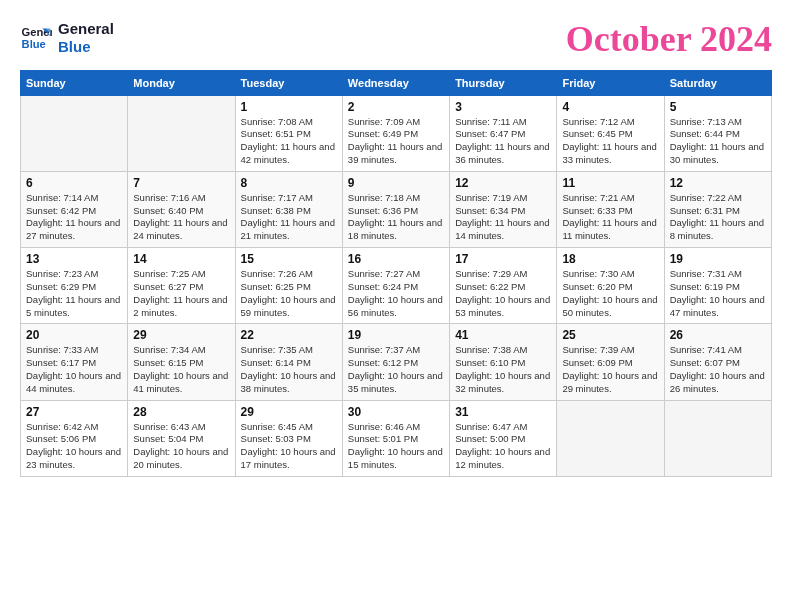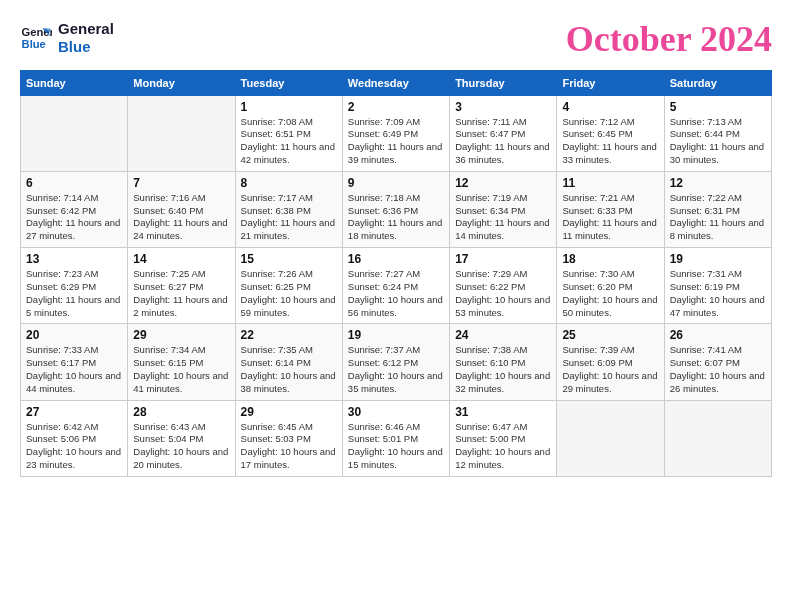--- a/index.html
+++ b/index.html
@@ -212,21 +212,21 @@
         </td>
         <td>
           <span class="day-num">22</span>
           <div class="day-info">Sunrise: 7:35 AM<br>Sunset: 6:14 PM<br>Daylight: 10 hours and 38 minutes.</div>
         </td>
         <td>
           <span class="day-num">19</span>
           <div class="day-info">Sunrise: 7:37 AM<br>Sunset: 6:12 PM<br>Daylight: 10 hours and 35 minutes.</div>
         </td>
         <td>
-          <span class="day-num">24</span>
+          <span class="day-num">41</span>
           <div class="day-info">Sunrise: 7:38 AM<br>Sunset: 6:10 PM<br>Daylight: 10 hours and 32 minutes.</div>
         </td>
         <td>
           <span class="day-num">25</span>
           <div class="day-info">Sunrise: 7:39 AM<br>Sunset: 6:09 PM<br>Daylight: 10 hours and 29 minutes.</div>
         </td>
         <td>
           <span class="day-num">26</span>
           <div class="day-info">Sunrise: 7:41 AM<br>Sunset: 6:07 PM<br>Daylight: 10 hours and 26 minutes.</div>
         </td>

